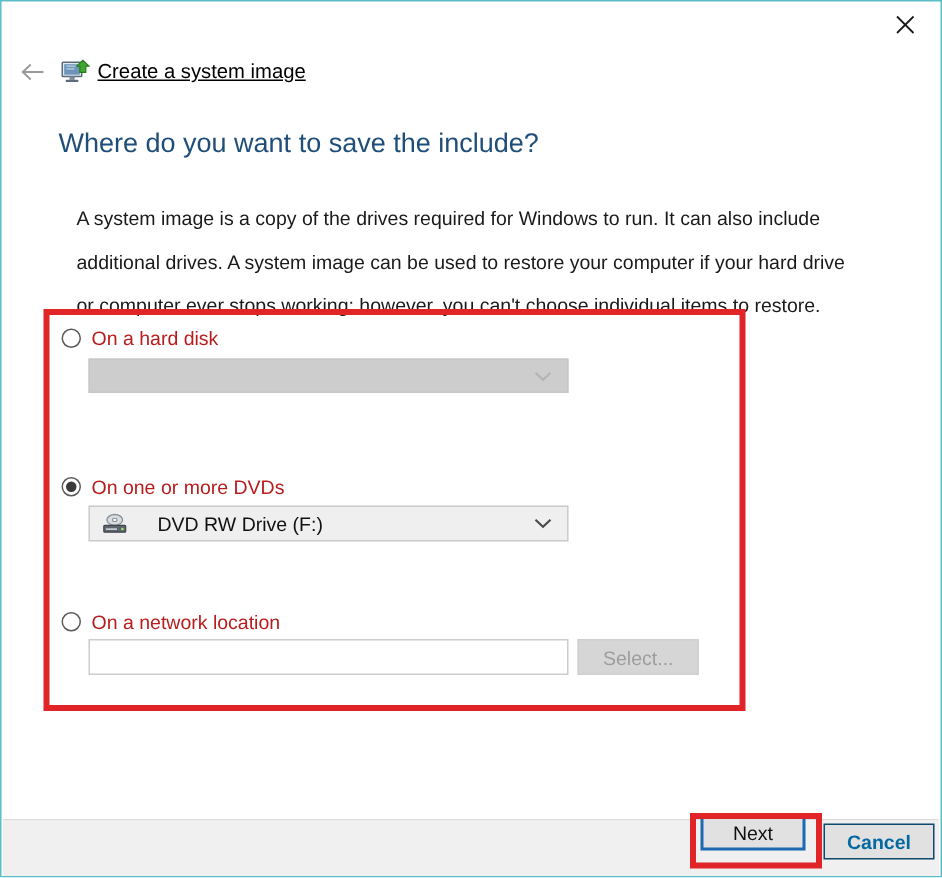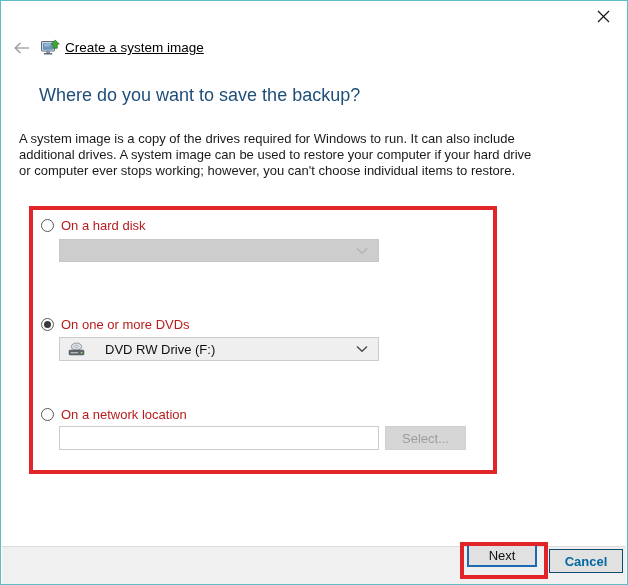--- a/index.html
+++ b/index.html
@@ -87,26 +87,26 @@
     left: 38px;
     top: 84px;
     font-size: 18px;
     color: #1f4e79;
     white-space: nowrap;
   }
 
   
   .body-text {
     position: absolute;
-    left: 18px;
+    left: 50px;
     top: 130px;
     width: 525px;
     font-size: 13px;
     color: #1a1a1a;
-    line-height: 16px;
+    line-height: 29px;
   }
 
   
   .annot-box {
     position: absolute;
     border: 4px solid #e02428;
     box-sizing: border-box;
     pointer-events: none;
   }
   #annot-options {
@@ -285,21 +285,21 @@
         <rect x="6.3" y="13" width="3.5" height="2.2" fill="#7b8b9c"></rect>
         <rect x="3.8" y="15.1" width="8.5" height="1.5" rx="0.5" fill="#5b6b7c"></rect>
 
         <polygon points="15.2,2.2 19.3,6.1 17.2,6.1 17.2,10.2 13.2,10.2 13.2,6.1 11.1,6.1" fill="#3ea832" stroke="#2a7a22" stroke-width="0.8"></polygon>
       </svg>
     </div>
 
     <div class="app-title">Create a system image</div>
   </div>
 
-  <div class="page-heading">Where do you want to save the backup?</div>
+  <div class="page-heading">Where do you want to save the include?</div>
 
   <div class="body-text">A system image is a copy of the drives required for Windows to run. It can also include additional drives. A system image can be used to restore your computer if your hard drive or computer ever stops working; however, you can't choose individual items to restore.</div>
 
   <div class="radio-row" style="left:40px; top:217px;">
     <span class="radio"></span>
     <span class="radio-label">On a hard disk</span>
   </div>
   <div class="combo disabled" style="left:58px; top:238px; width:320px; height:23px;">
     <span class="combo-text"></span>
     <svg class="chevron" width="12" height="8" viewBox="0 0 12 8">

